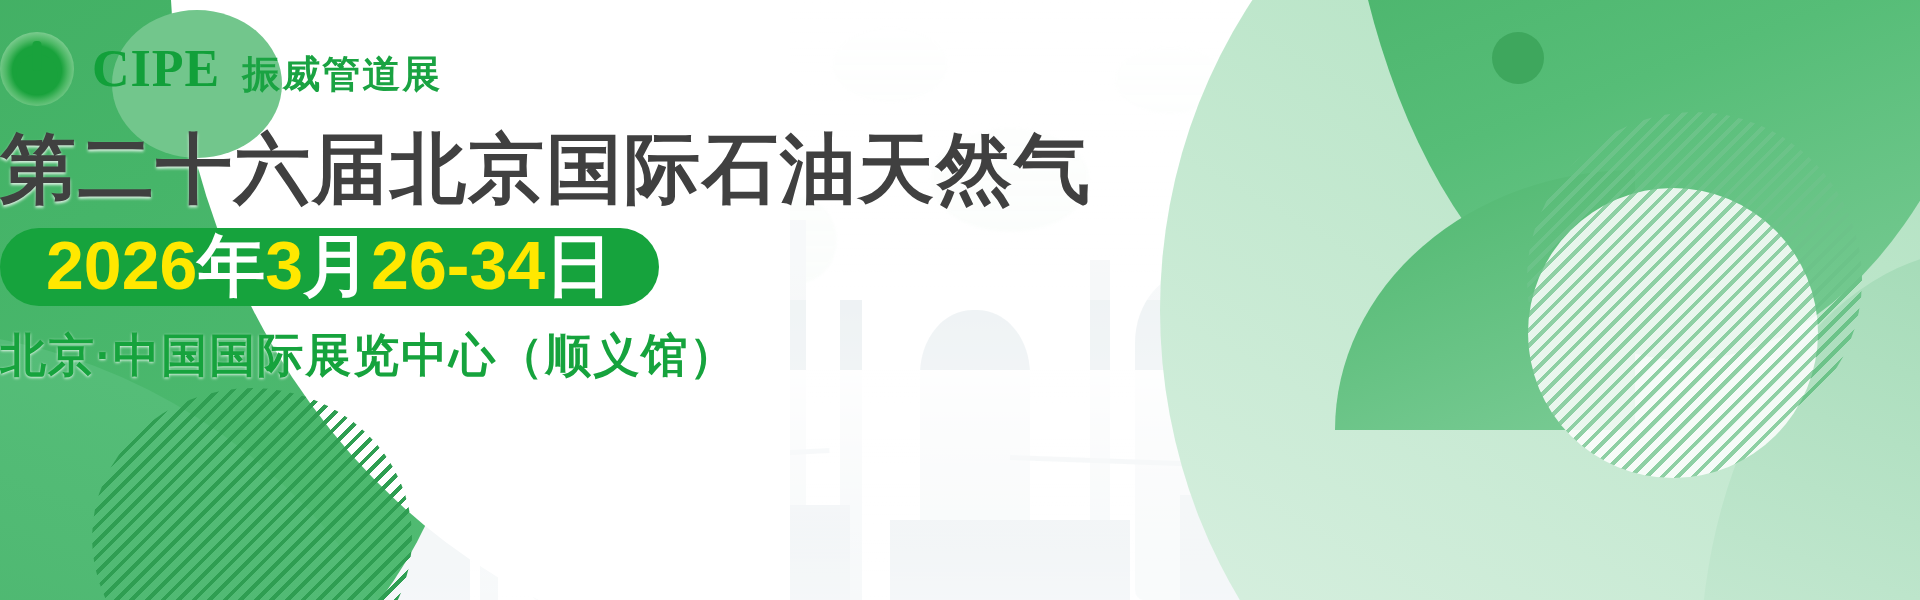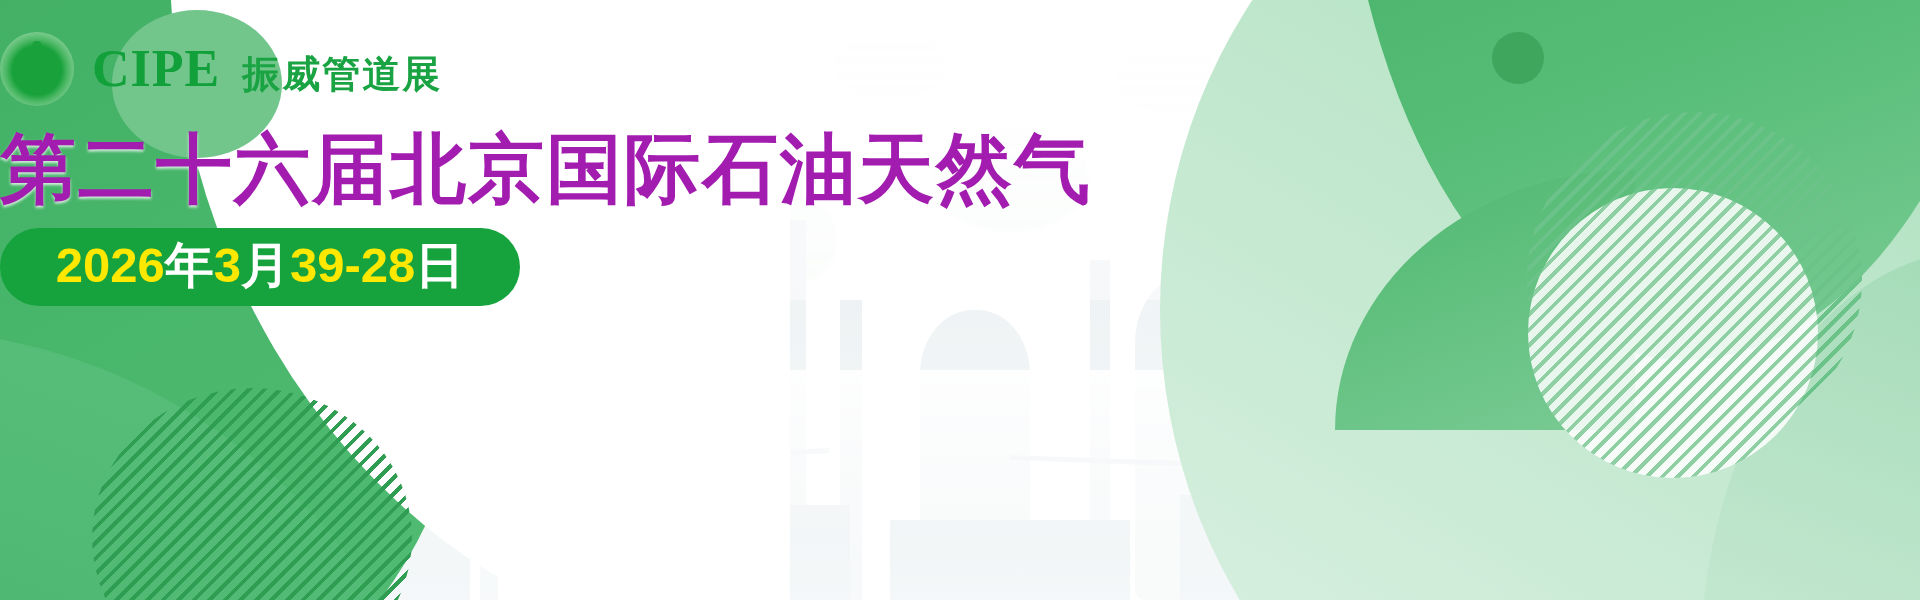--- a/index.html
+++ b/index.html
@@ -185,41 +185,41 @@
     line-height:1;
     margin-left:4px;
     position:relative;
     top:5px;
   }
 
   
   .headline{
     margin-top:22px;
     text-align:center;
-    color:#a21caf;
+    color:#404040;
     font-weight:bold;
     font-size:76px;
     line-height:1.08;
     letter-spacing:2px;
     text-shadow:0 2px 3px rgba(255,255,255,.8);
   }
   .headline .l2{display:block;}
 
   
   .date-pill{
     margin-top:18px;
     background:#16a33d;
     border-radius:46px;
     padding:6px 46px 10px 46px;
     min-width:520px;
     height:78px;
     box-sizing:border-box;
     display:flex;align-items:center;justify-content:center;
     font-weight:bold;
-    font-size:49px;
+    font-size:68px;
     line-height:1;
     letter-spacing:0px;
     white-space:nowrap;
   }
   .d-num{color:#ffe800;}
   .d-cn{color:#ffffff;}
 
   
   .venue{
     margin-top:26px;
@@ -289,19 +289,20 @@
 
     <div class="headline">
       <span class="l2">第二十六届北京国际石油天然气</span>
     </div>
 
     <div class="date-pill">
       <span class="d-num">2026</span>
         <span class="d-cn">年</span>
         <span class="d-num">3</span>
         <span class="d-cn">月</span>
-        <span class="d-num">39-28</span>
+        <span class="d-num">26-34</span>
         <span class="d-cn">日</span>
     </div>
 
+    <div class="venue">北京·中国国际展览中心（顺义馆）</div>
 
   </div>
 </div>
 
 </body></html>

